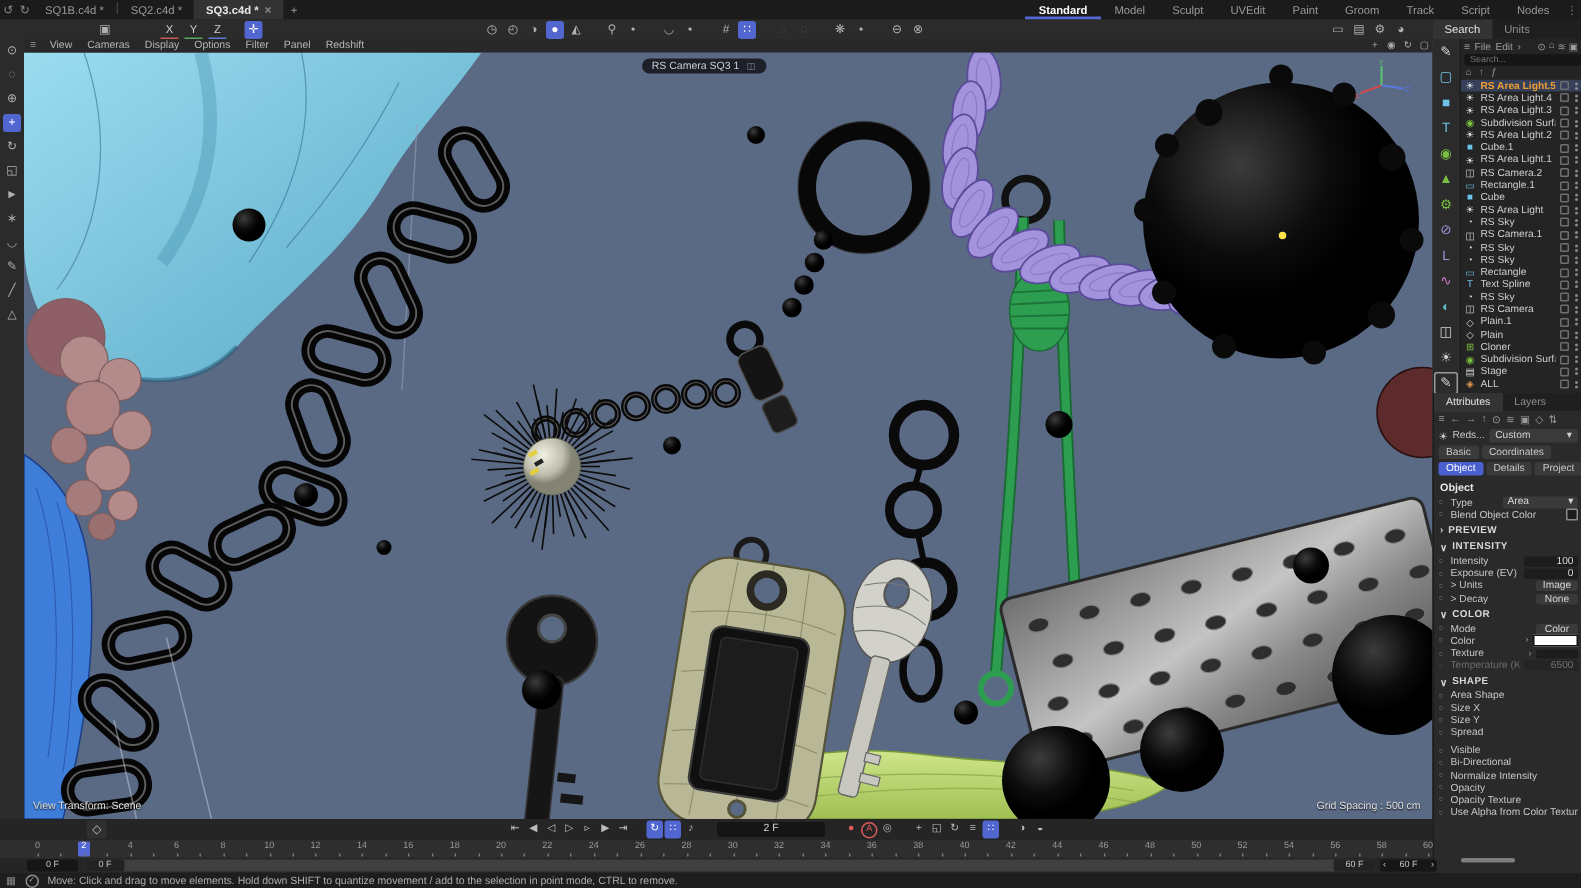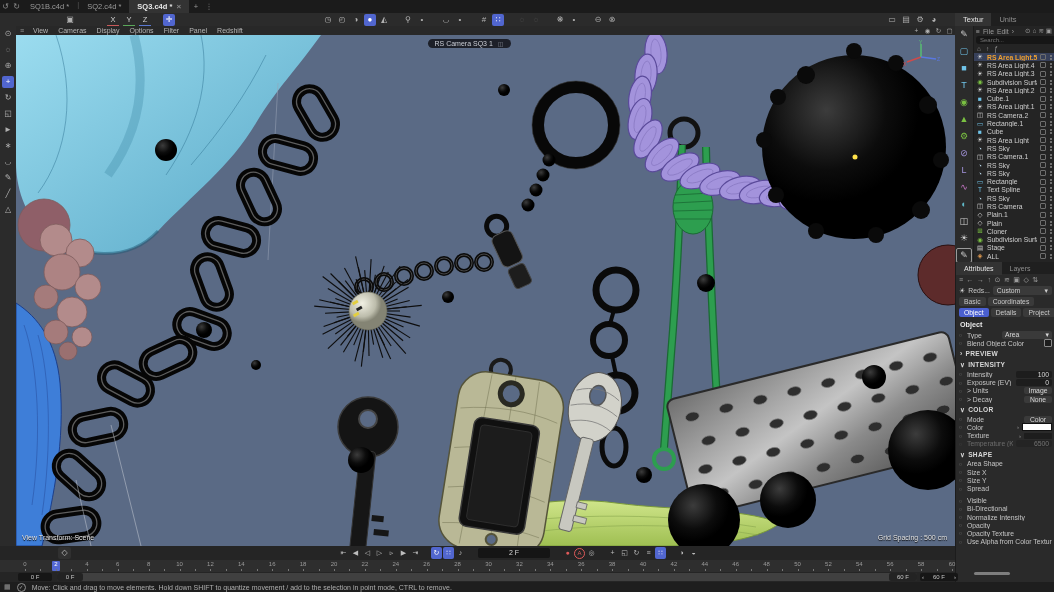--- a/index.html
+++ b/index.html
@@ -129,20 +129,31 @@
         <span class="tabsep">|</span>
         <span class="doctab">
           <span>SQ2.c4d *</span>
         </span>
         <span class="doctab active">
           <span>SQ3.c4d *</span>
           <span class="x">×</span>
         </span>
       </span>
     <span id="newtab">+</span>
+    <span id="layouttabs">
+        <span class="ltab active">Standard</span>
+        <span class="ltab">Model</span>
+        <span class="ltab">Sculpt</span>
+        <span class="ltab">UVEdit</span>
+        <span class="ltab">Paint</span>
+        <span class="ltab">Groom</span>
+        <span class="ltab">Track</span>
+        <span class="ltab">Script</span>
+        <span class="ltab">Nodes</span>
+      </span>
     <span id="tbmenu">⋮</span>
   </div>
 
   <div id="toolbar2" class="abs">
     <span class="ticon" style="margin-left:64px;">▣</span>
     <span id="axisgroup" style="display:flex;margin-left:28px;">
         <span class="axisbtn" style="border-bottom-color: rgb(200, 90, 90);">X</span>
         <span class="axisbtn" style="border-bottom-color: rgb(90, 168, 90);">Y</span>
         <span class="axisbtn" style="border-bottom-color: rgb(90, 120, 208);">Z</span>
       </span>
@@ -623,21 +634,21 @@
       <text x="2" y="26" font-size="5" fill="#d04a4a">X</text>
       <text x="18" y="3.5" font-size="5" fill="#58c470">Y</text>
       <text x="36" y="21" font-size="5" fill="#5a78e0">Z</text>
     </svg>
 
     <div id="vtlabel" class="abs">View Transform: Scene</div>
     <div id="gridlabel" class="abs">Grid Spacing : 500 cm</div>
   </div>
 
   <div id="objtabs" class="abs">
-    <span class="ptab active">Textur</span>
+    <span class="ptab active">Search</span>
     <span class="ptab">Units</span>
   </div>
 
   <div id="palette" class="abs">
       <span class="palicon" style="color: rgb(208, 208, 208);">✎</span>
       <span class="palicon" style="color: rgb(111, 195, 232);">▢</span>
       <span class="palicon" style="color: rgb(111, 195, 232);">■</span>
       <span class="palicon" style="color: rgb(111, 195, 232);">T</span>
       <span class="palicon" style="color: rgb(122, 193, 66);">◉</span>
       <span class="palicon" style="color: rgb(122, 193, 66);">▲</span>

